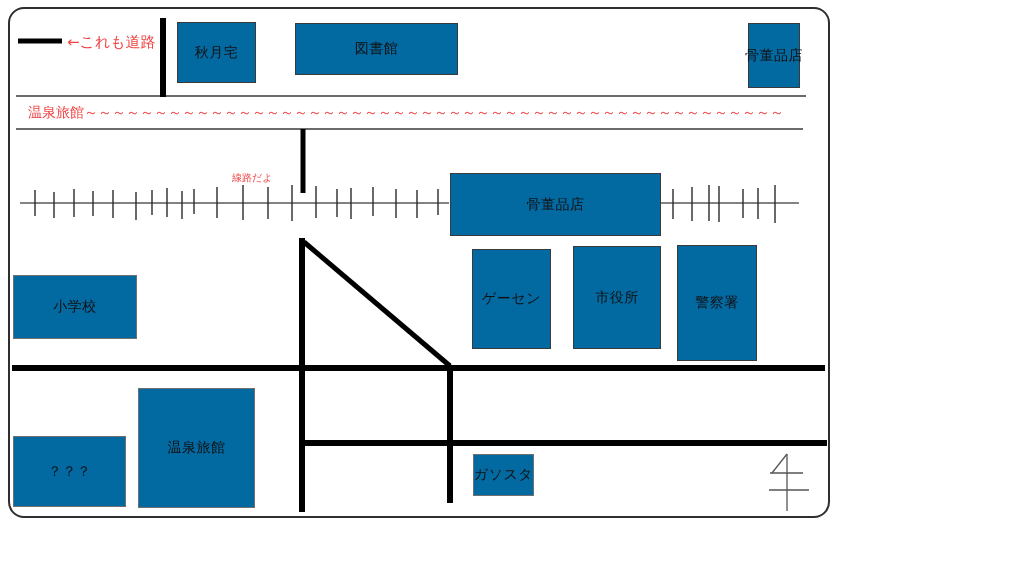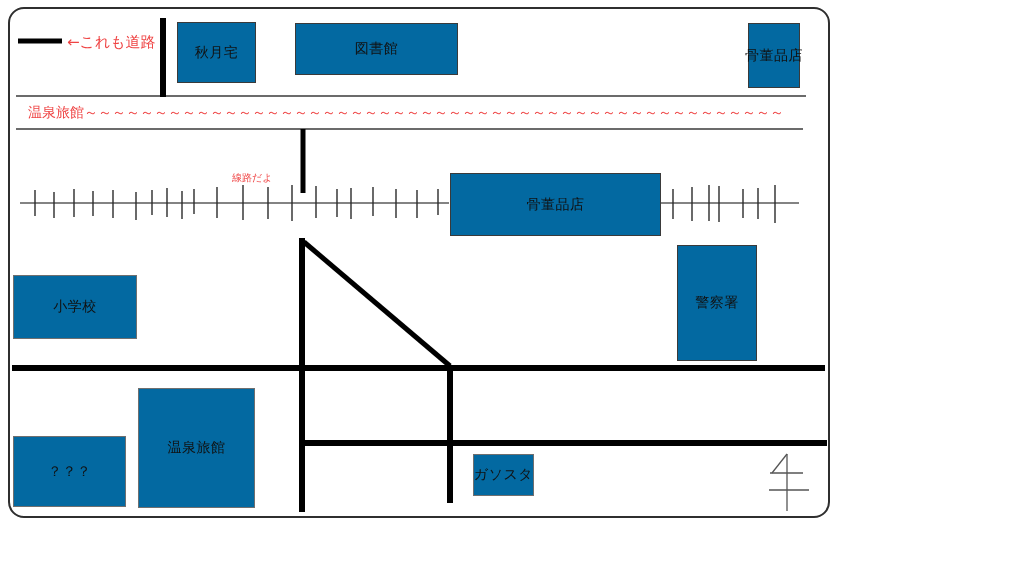--- a/index.html
+++ b/index.html
@@ -111,20 +111,26 @@
   </div>
   <div class="bld" style="left: 271px; top: 23px; width: 163px; height: 52px; border-color: rgb(58, 58, 58); margin-left: 24px;">
     <span class="bld-label">図書館</span>
   </div>
   <div class="bld" style="left: 748px; top: 23px; width: 52px; height: 65px; border-color: rgb(58, 58, 58);">
     <span class="bld-label">骨董品店</span>
   </div>
   <div class="bld" style="left: 450px; top: 173px; width: 211px; height: 63px; border-color: rgb(58, 58, 58);">
     <span class="bld-label">骨董品店</span>
   </div>
+  <div class="bld" style="left: 472px; top: 249px; width: 79px; height: 100px; border-color: rgb(58, 58, 58);">
+    <span class="bld-label">ゲーセン</span>
+  </div>
+  <div class="bld" style="left: 573px; top: 246px; width: 88px; height: 103px; border-color: rgb(58, 58, 58);">
+    <span class="bld-label">市役所</span>
+  </div>
   <div class="bld" style="left: 677px; top: 245px; width: 80px; height: 116px; border-color: rgb(58, 58, 58);">
     <span class="bld-label">警察署</span>
   </div>
   <div class="bld gray" style="left: 13px; top: 275px; width: 124px; height: 64px; border-color: rgb(111, 111, 111);">
     <span class="bld-label">小学校</span>
   </div>
   <div class="bld gray" style="left: 13px; top: 436px; width: 113px; height: 71px; border-color: rgb(111, 111, 111);">
     <span class="bld-label">？？？</span>
   </div>
   <div class="bld gray" style="left: 138px; top: 388px; width: 117px; height: 120px; border-color: rgb(111, 111, 111);">

